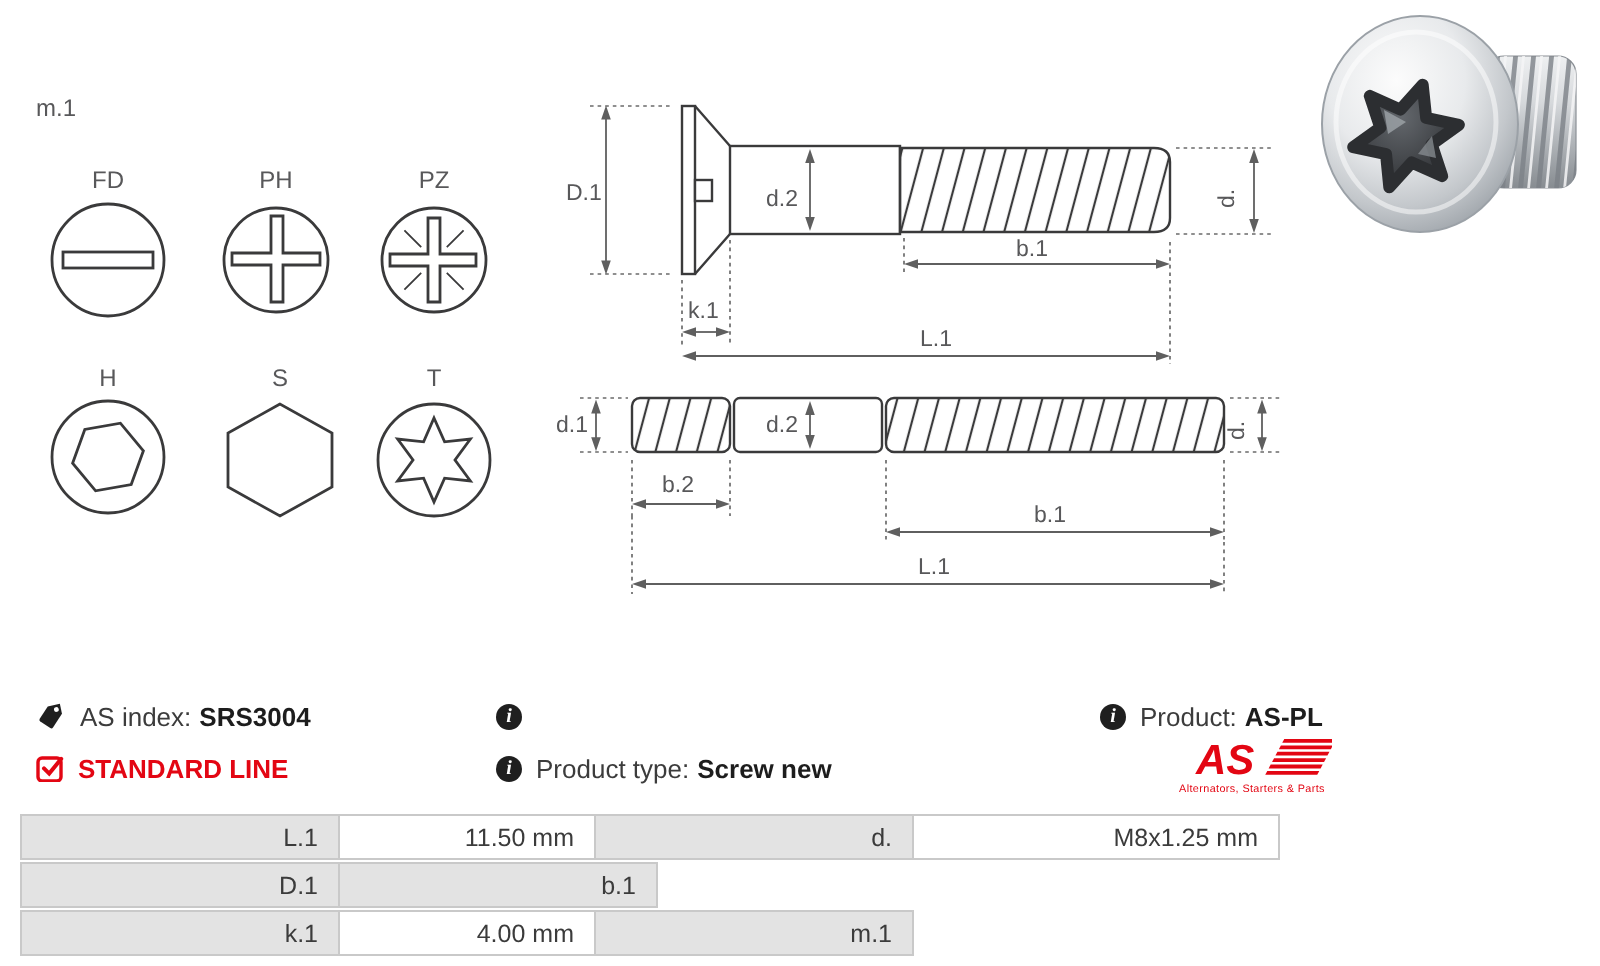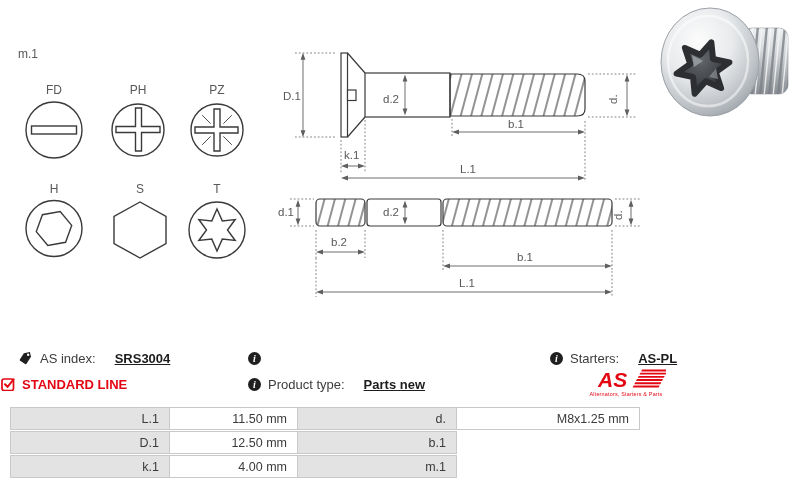--- a/index.html
+++ b/index.html
@@ -17,27 +17,27 @@
   .outline{fill:#ffffff;stroke:#3a3a3b;stroke-width:1.2;}
   .thread{fill:url(#hatch);stroke:#3a3a3b;stroke-width:1.2;}
   .dim{stroke:#5f5f5f;stroke-width:0.9;fill:none;}
   .dim-arrow{fill:#5f5f5f;stroke:none;}
   .ext{stroke:#6b6b6b;stroke-width:0.85;fill:none;stroke-dasharray:1.8 2;}
   .dim-label{font-size:11.5px;fill:#58585a;}
 
   
   .info-item{position:absolute;display:flex;align-items:center;gap:7px;
              font-size:13px;color:#3c3c3c;height:16px;white-space:nowrap;}
-  .info-item b{color:#1d1d1d;text-decoration:underline;}
+  .info-item b{color:#1d1d1d;}
   .info-icon{display:inline-flex;width:13px;height:13px;border-radius:50%;
              background:#1f1f1f;color:#fff;align-items:center;justify-content:center;
              font-size:10px;font-weight:bold;font-style:italic;
              font-family:"Liberation Serif",serif;flex:0 0 auto;}
   .red-line{color:#e30613;font-weight:bold;}
-  .lbl-val{display:flex;gap:19px;align-items:center;}
+  .lbl-val{display:flex;gap:4px;align-items:center;}
 
   
   .spec-table{position:absolute;left:10px;top:407px;width:639px;}
   .spec-row{display:flex;height:23px;margin-bottom:1px;}
   .cell{box-sizing:border-box;border:1px solid #c9c9c9;display:flex;
         align-items:center;justify-content:flex-end;padding:0 10px;
         font-size:12.5px;color:#3b3b3b;}
   .cell + .cell{margin-left:-1px;}
   .cell.param{background:#e3e3e3;width:160px;}
   .cell.value{background:#ffffff;}
@@ -225,44 +225,44 @@
         <path d="M13.2,2 L7,2 L1.8,7.2 a1,1 0 0 0 0,1.4 L6,12.8 a1,1 0 0 0 1.4,0 L13.2,7 Z" fill="#1f1f1f"></path>
         <circle cx="10.9" cy="4.4" r="1.2" fill="#ffffff"></circle>
       </g>
     </svg>
     <span class="lbl-val">
       <span>AS index:</span>
       <b>SRS3004</b>
     </span>
   </div>
 
-  <div class="info-item" style="left:1px;top:376px;">
+  <div class="info-item" style="left:18px;top:376px;">
     <svg width="14" height="14" viewBox="0 0 14 14">
       <rect x="1" y="2" width="11.5" height="11.5" rx="2" fill="none" stroke="#e30613" stroke-width="1.7"></rect>
       <path d="M4,7.2 L6.6,9.8 L12.6,2.4" fill="none" stroke="#e30613" stroke-width="2" stroke-linecap="round"></path>
     </svg>
     <span class="red-line">STANDARD LINE</span>
   </div>
 
   <div class="info-item" style="left:248px;top:350px;">
     <span class="info-icon">i</span>
   </div>
 
   <div class="info-item" style="left:248px;top:376px;">
     <span class="info-icon">i</span>
     <span class="lbl-val">
       <span>Product type:</span>
-      <b>Parts new</b>
+      <b>Screw new</b>
     </span>
   </div>
 
   <div class="info-item" style="left:550px;top:350px;">
     <span class="info-icon">i</span>
     <span class="lbl-val">
-      <span>Starters:</span>
+      <span>Product:</span>
       <b>AS-PL</b>
     </span>
   </div>
 
   <svg class="logo-svg" width="80" height="33" viewBox="0 0 80 33">
     <g fill="#e30613" transform="skewX(-28)">
       <rect x="58" y="3.5" width="26" height="1.9"></rect>
       <rect x="58" y="6.7" width="26" height="1.9"></rect>
       <rect x="58" y="9.9" width="26" height="1.9"></rect>
       <rect x="58" y="13.1" width="26" height="1.9"></rect>
@@ -275,21 +275,20 @@
 
   <div class="spec-table">
     <div class="spec-row">
       <div class="cell param">L.1</div>
       <div class="cell value w155">11.50 mm</div>
       <div class="cell param w162a">d.</div>
       <div class="cell value w162b">M8x1.25 mm</div>
     </div>
     <div class="spec-row">
       <div class="cell param">D.1</div>
-      <div class="cell value w155">12.50 mm</div>
       <div class="cell param w162a">b.1</div>
     </div>
     <div class="spec-row">
       <div class="cell param">k.1</div>
       <div class="cell value w155">4.00 mm</div>
       <div class="cell param w162a">m.1</div>
     </div>
   </div>
 
 </div>

